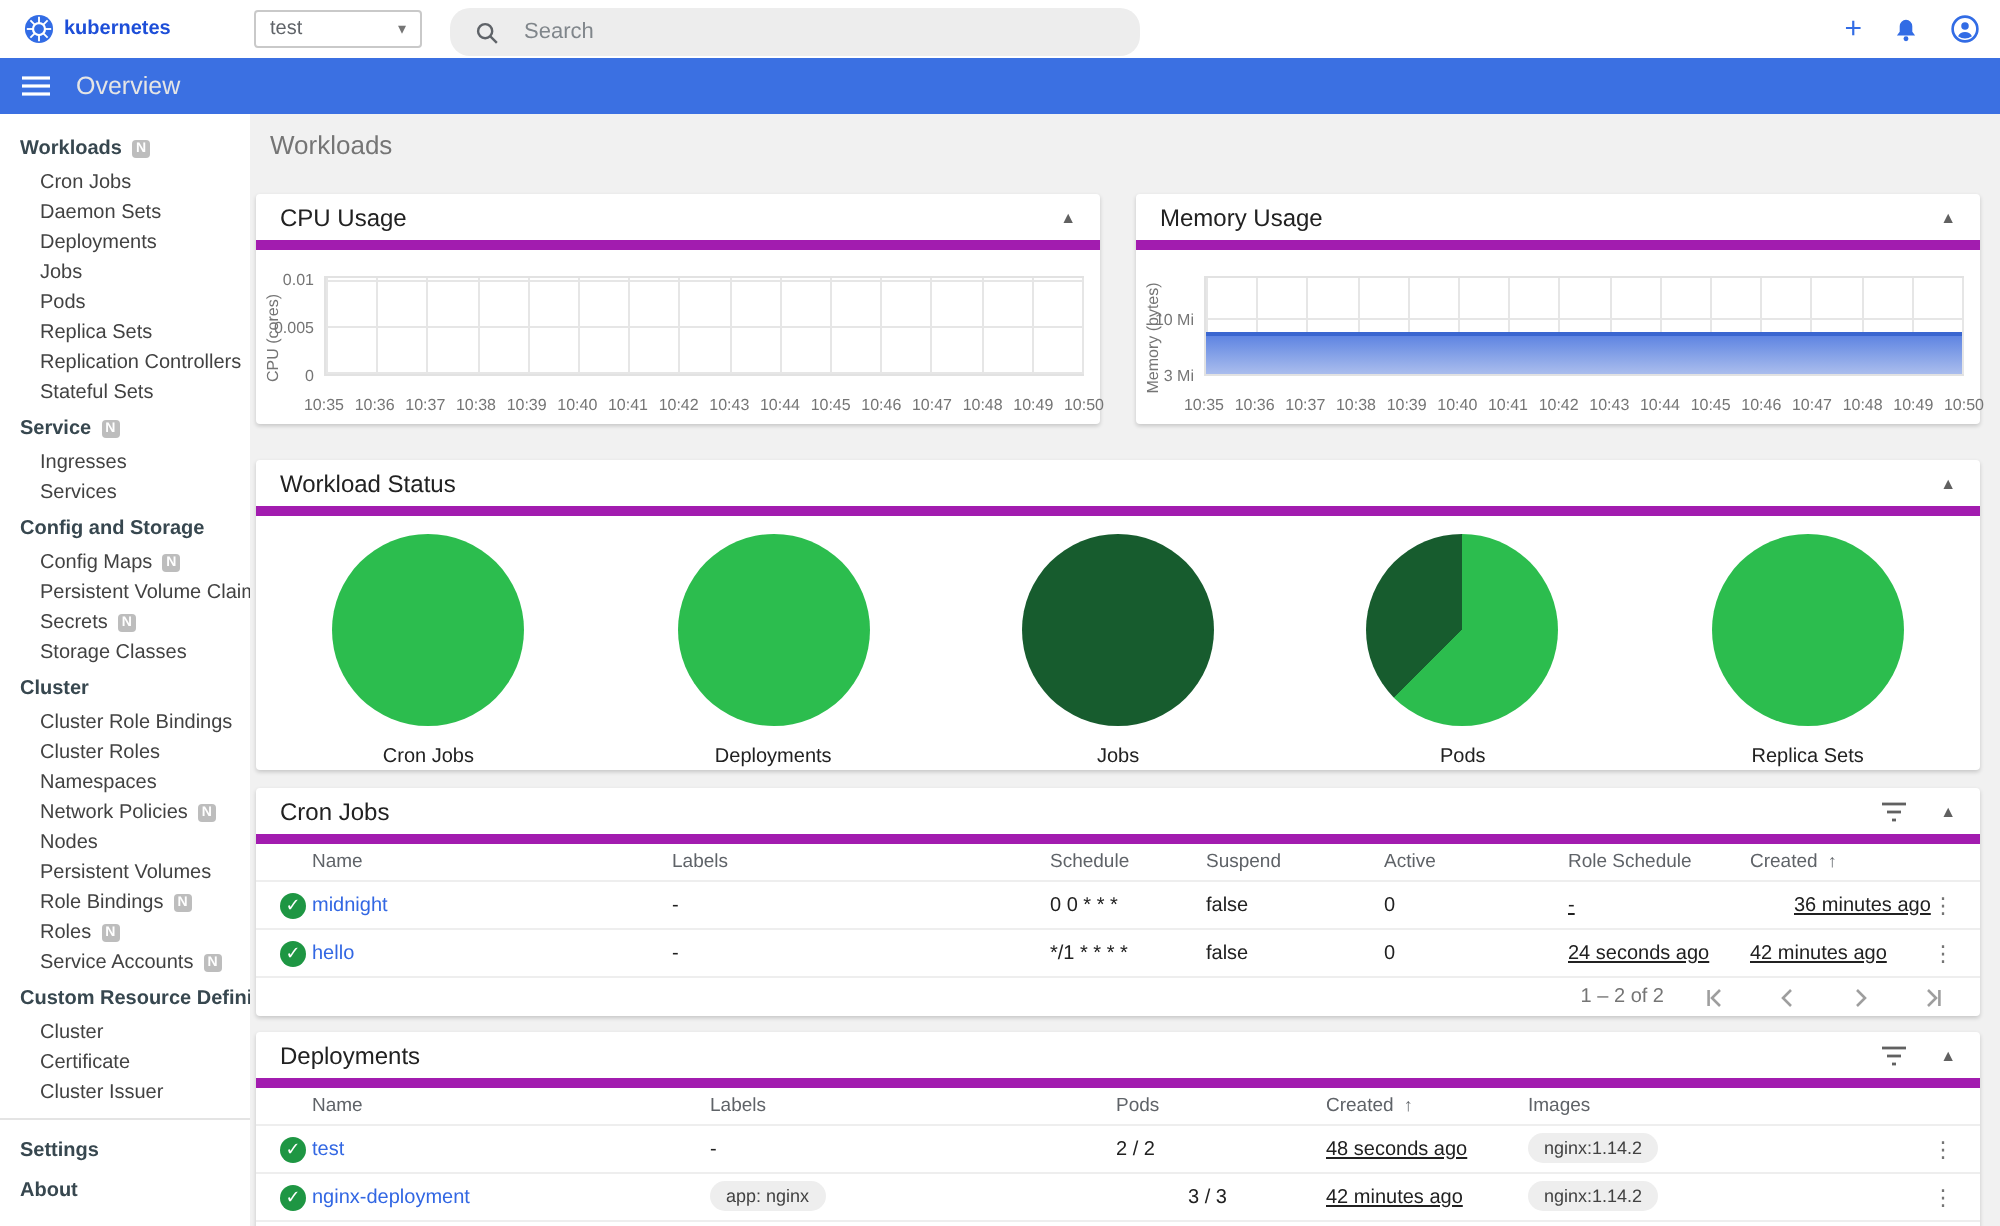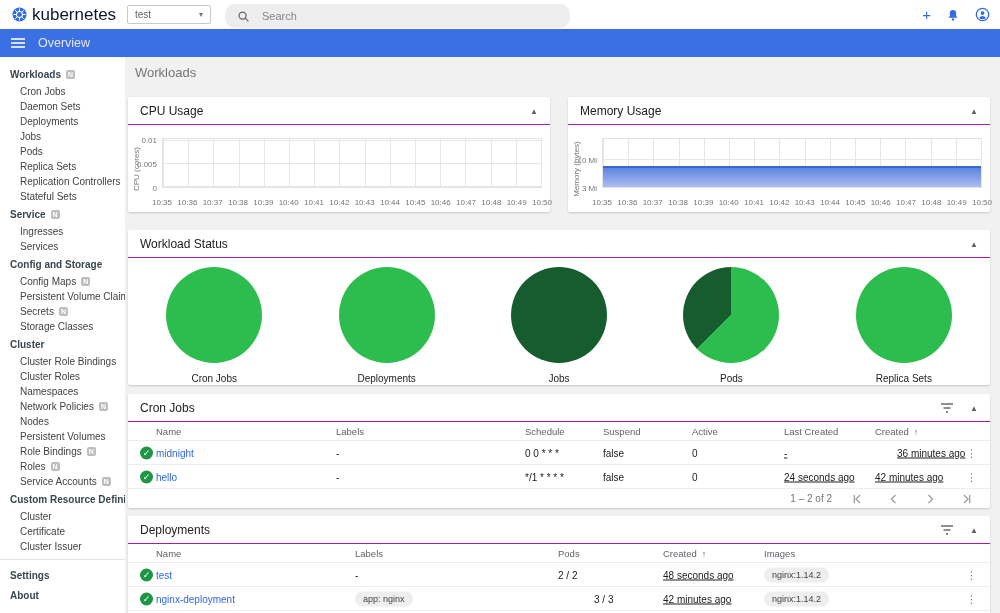--- a/index.html
+++ b/index.html
@@ -1,20 +1,20 @@
 <!DOCTYPE html>
 <html><head>
 <meta charset="utf-8">
 <style>
   *{box-sizing:border-box;margin:0;padding:0}
   html,body{width:1000px;height:613px;overflow:hidden;background:#f1f1f1;font-family:"Liberation Sans",sans-serif}
 
   
   .topbar{position:absolute;left:0;top:0;width:1000px;height:29px;background:#fff;z-index:5}
-  .logo{position:absolute;left:12px;top:0;height:29px;display:flex;align-items:center;gap:5px;color:#0f172a;font-weight:normal;font-size:17px}
+  .logo{position:absolute;left:12px;top:0;height:29px;display:flex;align-items:center;gap:5px;color:#1d4ed8;font-weight:bold;font-size:10px}
   .ns-select{position:absolute;left:127px;top:5px;width:84px;height:19px;border:1px solid #c9c9c9;border-radius:2px;background:#fff;
     font-size:10px;color:#5f6368;display:flex;align-items:center;justify-content:space-between;padding:0 7px;cursor:pointer}
   .ns-caret{font-size:8px;color:#757575}
   .searchbox{position:absolute;left:225px;top:4px;width:345px;height:21px;background:#ededed;border-radius:10px;
     display:flex;align-items:center;gap:12px;padding:12px 12px;font-size:11px;color:#80868b;cursor:text}
   .top-icons{position:absolute;right:10px;top:0;height:29px;display:flex;align-items:center;gap:15px}
   .plus-icon{color:#326ce5;font-size:15px;line-height:1;cursor:pointer}
 
   
   .appbar{position:absolute;left:0;top:29px;width:1000px;height:28px;background:#3b70e2;display:flex;align-items:center;gap:13px;padding:0 11px;z-index:5}
@@ -25,21 +25,21 @@
   .sb-header{height:20px;display:flex;align-items:center;padding-left:10px;font-size:10px;font-weight:bold;color:#37474f;cursor:pointer;white-space:nowrap}
   .sb-item{height:15px;display:flex;align-items:center;padding-left:20px;font-size:10px;color:#424242;cursor:pointer;white-space:nowrap}
   .ns-badge{margin-left:5px;background:#bdbdbd;color:#fff;font-size:7px;font-weight:bold;border-radius:2px;padding:1px 2px;line-height:1;flex:none}
   .sb-divider{border-top:1px solid #e4e4e4;margin:5px 0}
 
   
   .content{position:absolute;left:125px;top:57px;width:875px;height:556px;background:#f1f1f1;overflow:hidden}
   .page-title{position:absolute;left:10px;top:8px;font-size:13px;color:#757575}
 
   .card{position:absolute;background:#fff;border-radius:2px;box-shadow:0 1px 2px rgba(0,0,0,.18)}
-  .card-header{position:relative;height:28px;border-bottom:1px solid #a21caf;display:flex;align-items:center;padding:0 12px}
+  .card-header{position:relative;height:28px;border-bottom:5px solid #a21caf;display:flex;align-items:center;padding:0 12px}
   .card-title{font-size:12px;color:#212121}
   .collapse-btn{position:absolute;right:12px;top:50%;transform:translateY(-50%);font-size:8px;color:#616161;cursor:pointer}
   .filter-btn{position:absolute;right:36px;top:50%;transform:translateY(-50%);cursor:pointer;display:flex}
 
   #cpu-card{left:3px;top:40px;width:422px;height:115px}
   #mem-card{left:443px;top:40px;width:422px;height:115px}
   #status-card{left:3px;top:173px;width:862px;height:155px}
   #cron-card{left:3px;top:337px;width:862px;height:114px}
   #deploy-card{left:3px;top:459px;width:862px;height:150px}
 
@@ -408,21 +408,21 @@
           </svg>
       </span>
       <span class="collapse-btn">▲</span>
     </div>
     <div class="t-head">
         <span class="t-h" style="left: 28px;">Name</span>
         <span class="t-h" style="left: 208px;">Labels</span>
         <span class="t-h" style="left: 397px;">Schedule</span>
         <span class="t-h" style="left: 475px;">Suspend</span>
         <span class="t-h" style="left: 564px;">Active</span>
-        <span class="t-h" style="left: 656px;">Last Created</span>
+        <span class="t-h" style="left: 656px;">Role Schedule</span>
         <span class="t-h" style="left: 747px;">Created<span class="sort-arrow">↑</span></span>
       </div>
     <div class="t-body">
         <div class="t-row">
           <span class="status-ok">✓</span>
           <span class="t-c link" style="left: 28px;">midnight</span>
           <span class="t-c" style="left: 208px;">-</span>
           <span class="t-c" style="left: 397px;">0 0 * * *</span>
           <span class="t-c" style="left: 475px;">false</span>
           <span class="t-c" style="left: 564px;">0</span>

